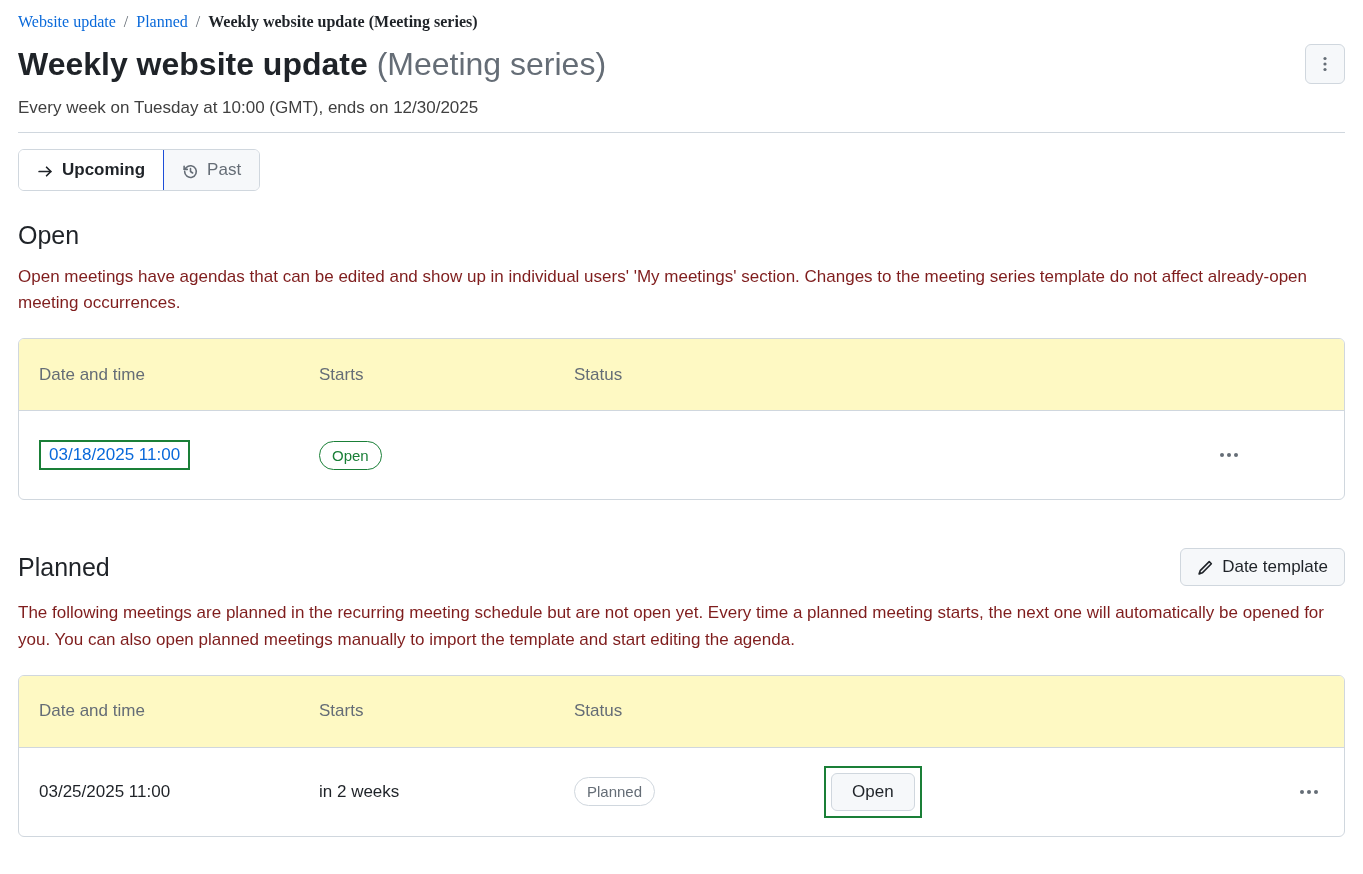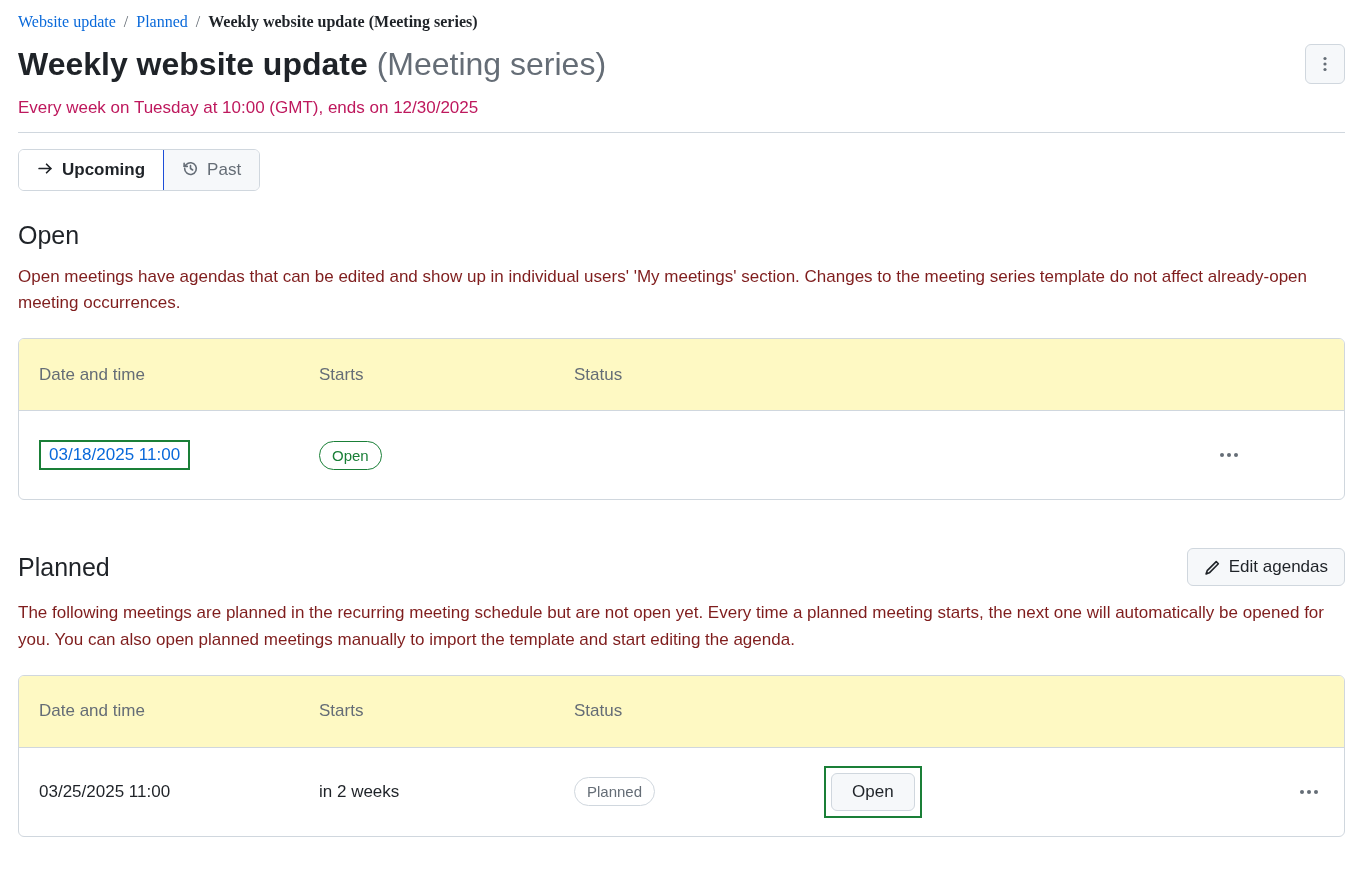--- a/index.html
+++ b/index.html
@@ -45,36 +45,36 @@
     background: #f6f8fa;
     border-radius: 6px;
     display: flex; align-items: center; justify-content: center;
     cursor: pointer;
   }
 
   .subtitle {
     margin-top: 12px;
     margin-bottom: 14px;
     font-size: 17px;
-    color: #be185d;
+    color: #404040;
   }
 
   hr.divider { border: none; border-top: 1px solid #d0d7de; margin: 0 0 16px 0; }
 
   
   .segmented {
     display: inline-flex;
     border: 1px solid #d0d7de;
     border-radius: 6px;
     overflow: hidden;
     margin-bottom: 30px;
   }
   .segmented button {
     display: inline-flex;
-    align-items: flex-start;
+    align-items: flex-end;
     gap: 8px;
     padding: 10px 18px;
     background: #f6f8fa;
     border: none;
     font-size: 17px;
     color: #656d76;
     cursor: pointer;
     font-family: inherit;
   }
   .segmented button.active {
@@ -272,21 +272,21 @@
   </div>
 </div>
 
 
 <div class="section-head-row">
   <h2 class="section-title">Planned</h2>
   <button class="edit-template-btn">
     <svg width="17" height="17" viewBox="0 0 16 16" fill="none" stroke="#1f2328" stroke-width="1.5" stroke-linecap="round" stroke-linejoin="round">
         <path d="M11.5 2.5l2 2L5 13l-3 1 1-3 8.5-8.5z"></path>
       </svg>
-    <span>Edit agendas</span>
+    <span>Date template</span>
   </button>
 </div>
 <p class="section-desc">The following meetings are planned in the recurring meeting schedule but are not open yet. Every time a planned meeting starts, the next one will automatically be opened for you. You can also open planned meetings manually to import the template and start editing the agenda.</p>
 
 <div class="mtg-table" style="margin-bottom:0">
   <div class="mtg-row mtg-head">
     <div class="col">Date and time</div>
     <div class="col">Starts</div>
     <div class="col">Status</div>
     <div class="col"></div>

